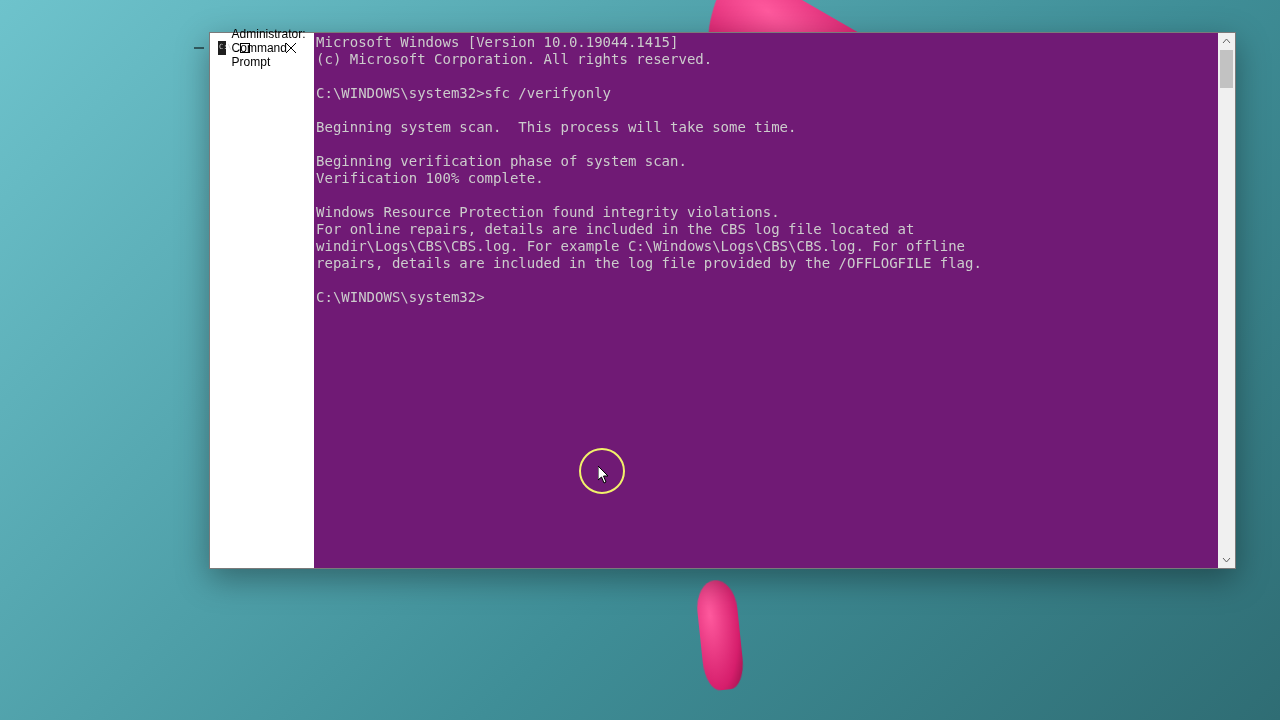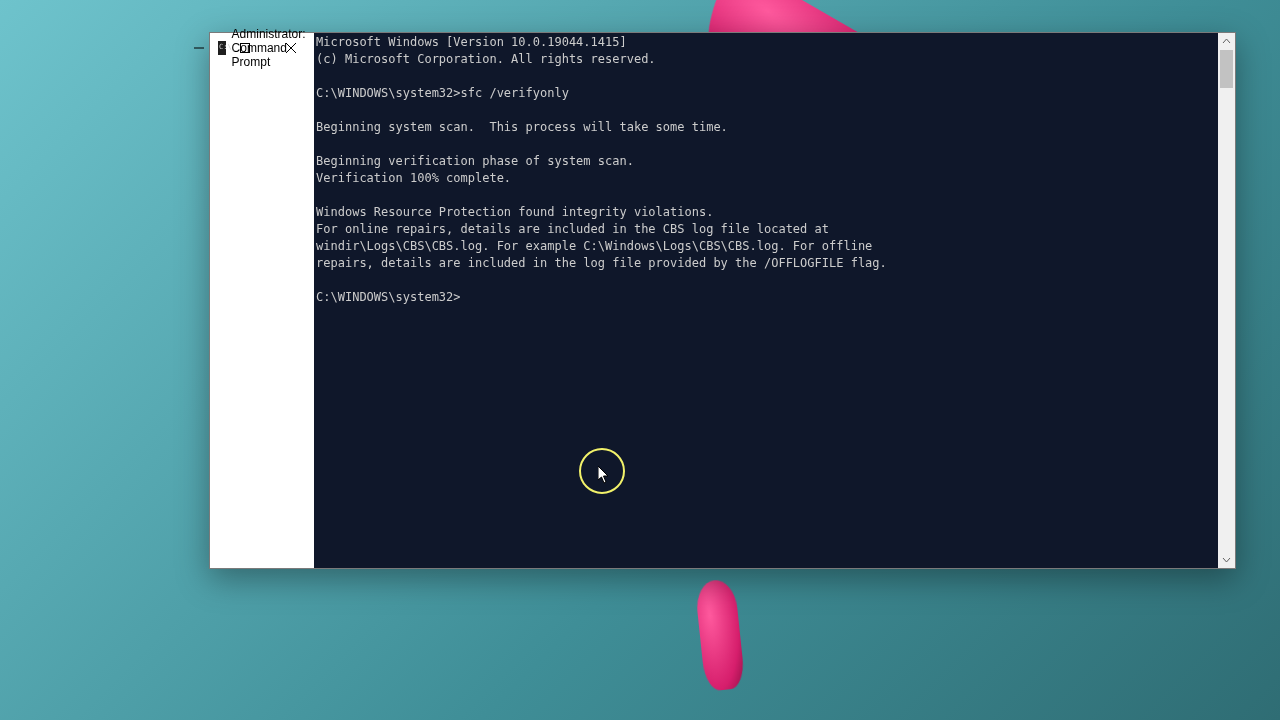--- a/index.html
+++ b/index.html
@@ -97,24 +97,24 @@
   .win-btn svg { display:block; }
 
   .console-area {
     flex: 1 1 auto;
     display: flex;
     min-height: 0;
     background: #000000;
   }
   .console {
     flex: 1 1 auto;
-    background: #0f172a;
+    background: #701a75;
     color: #cccccc;
     font-family: Consolas, "Lucida Console", monospace;
-    font-size: 12px;
+    font-size: 14px;
     line-height: 17px;
     padding: 1px 0 0 2px;
     white-space: pre-wrap;
     word-break: break-word;
     overflow: hidden;
     position: relative;
   }
   .scrollbar {
     flex: 0 0 17px;
     background: #f0f0f0;

